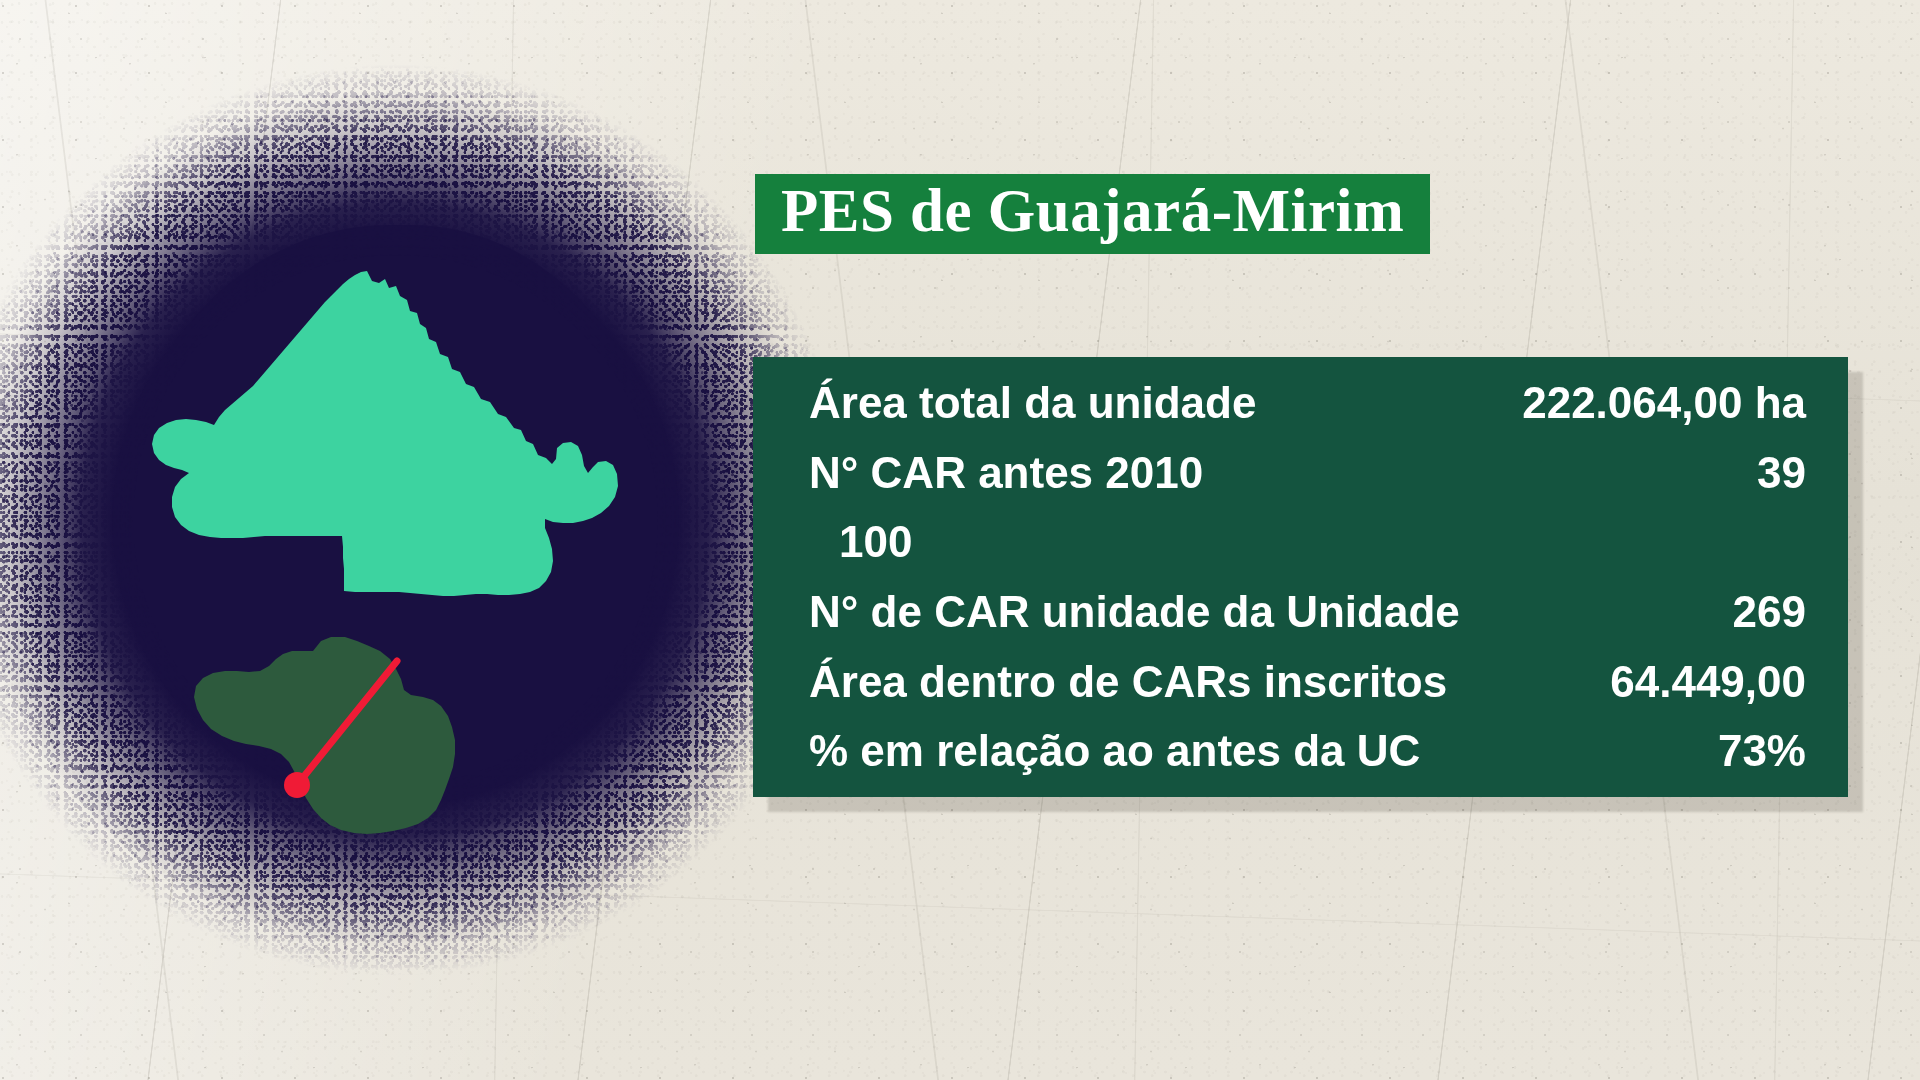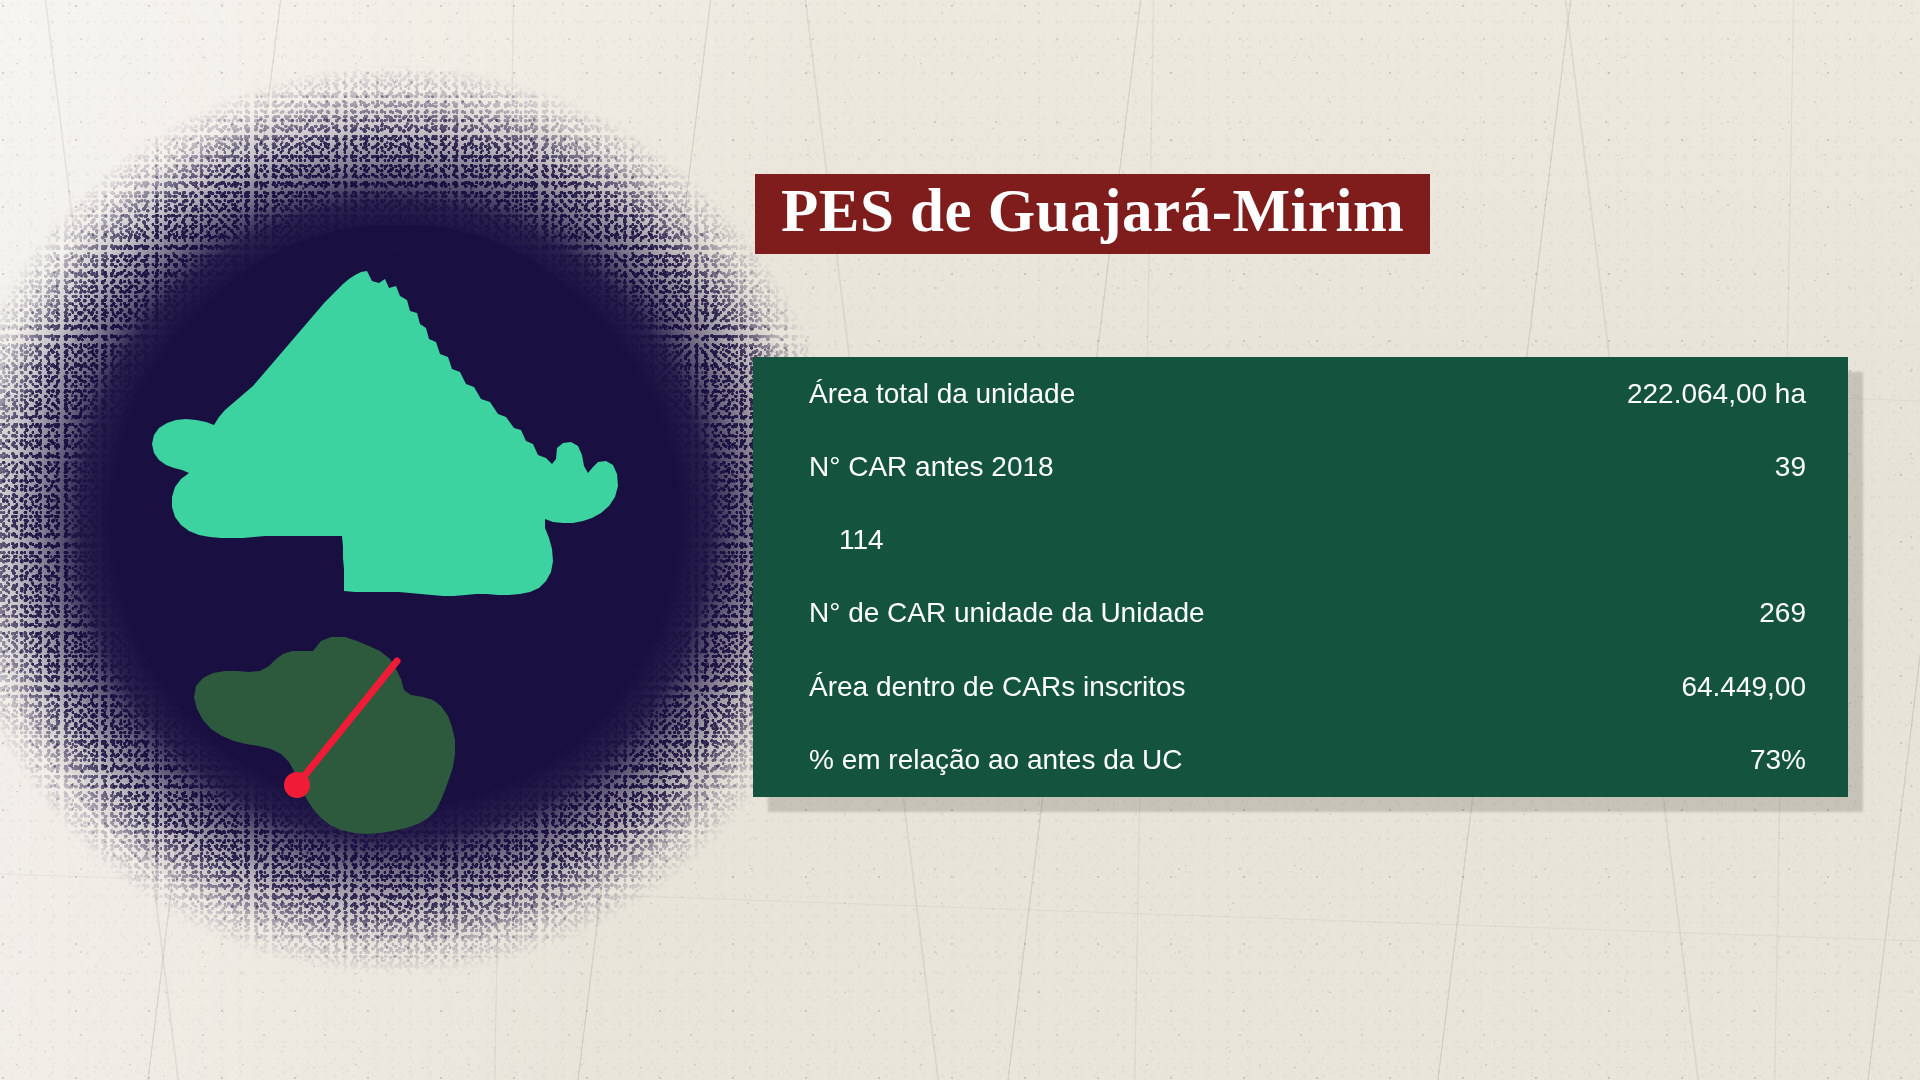--- a/index.html
+++ b/index.html
@@ -126,21 +126,21 @@
     height: 1080px;
     pointer-events: none;
   }
 
   
   .title-band {
     position: absolute;
     left: 755px;
     top: 174px;
     padding: 6px 26px 12px 26px;
-    background: #7f1d1d;
+    background: #15803d;
     display: flex;
     align-items: center;
   }
   .title-text {
     font-family: "Liberation Serif", "DejaVu Serif", serif;
     font-weight: 700;
     font-size: 61px;
     line-height: 1.02;
     color: #FFFFFF;
     letter-spacing: .5px;
@@ -168,23 +168,23 @@
     box-sizing: border-box;
     display: flex;
     flex-direction: column;
     justify-content: space-between;
   }
   .data-row {
     display: flex;
     align-items: baseline;
     justify-content: space-between;
     color: #FFFFFF;
-    font-size: 28px;
+    font-size: 44px;
     line-height: 1.08;
-    font-weight: 400;
+    font-weight: 700;
     white-space: nowrap;
   }
   .row-label { text-align: left; }
   .row-value { padding-left: 30px; }
 </style>
 </head>
 <body>
 
 <div id="root">
 
@@ -241,25 +241,25 @@
     <div class="title-text">PES de Guajará-Mirim</div>
   </div>
 
   <div class="panel-shadow"></div>
   <div class="data-panel">
     <div class="data-row">
       <span class="row-label">Área total da unidade</span>
       <span class="row-value">222.064,00 ha</span>
     </div>
     <div class="data-row">
-      <span class="row-label">N° CAR antes 2018</span>
+      <span class="row-label">N° CAR antes 2010</span>
       <span class="row-value">39</span>
     </div>
     <div class="data-row">
-      <span class="row-value">114</span>
+      <span class="row-value">100</span>
     </div>
     <div class="data-row">
       <span class="row-label">N° de CAR unidade da Unidade</span>
       <span class="row-value">269</span>
     </div>
     <div class="data-row">
       <span class="row-label">Área dentro de CARs inscritos</span>
       <span class="row-value">64.449,00</span>
     </div>
     <div class="data-row">

